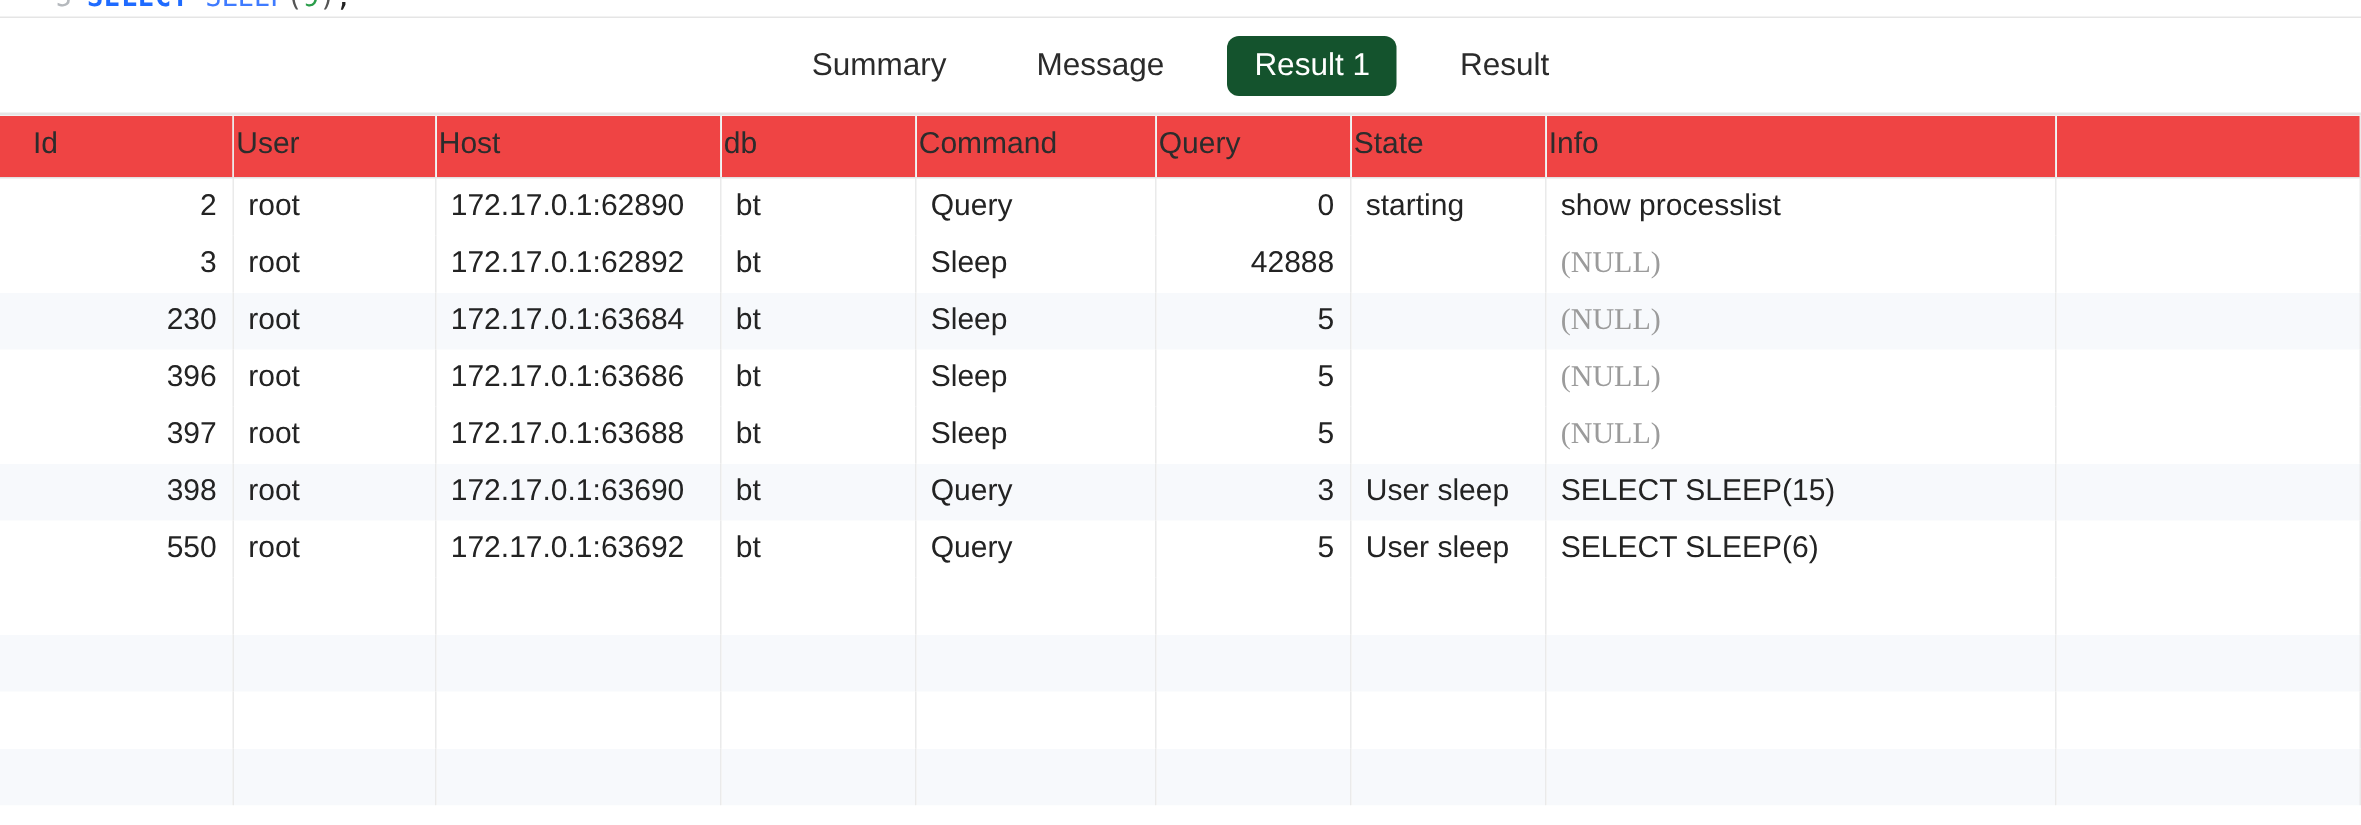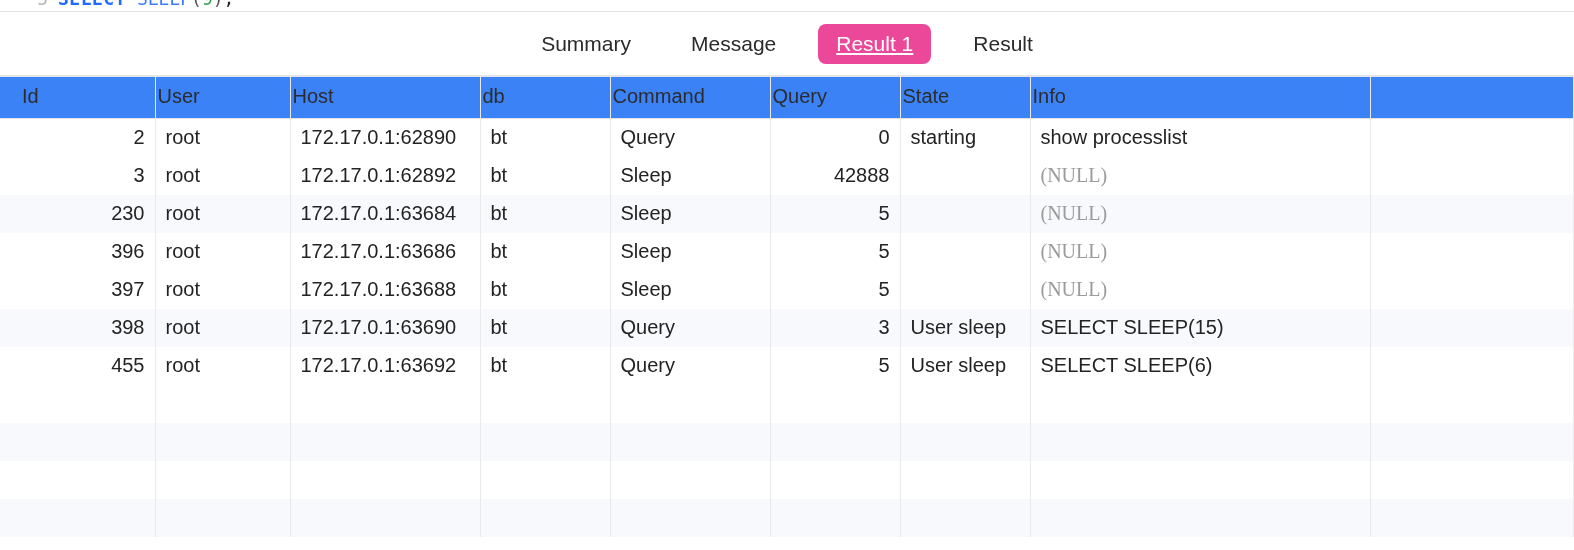--- a/index.html
+++ b/index.html
@@ -46,23 +46,22 @@
   }
   .tab {
     padding: 8px 18px;
     border-radius: 8px;
     font-size: 21px;
     color: #2b2b2b;
     cursor: pointer;
     user-select: none;
   }
   .tab.active {
-    background: #ec4899;
+    background: #14532d;
     color: #fff;
-    text-decoration: underline;
   }
 
   .grid-wrap {
     border-top: 1px solid #e5e5e5;
   }
   table.result {
     border-collapse: collapse;
     width: 100%;
     table-layout: fixed;
   }
@@ -77,21 +76,21 @@
   table.result col.pad  { width: auto; }
 
   table.result th {
     text-align: left;
     font-weight: 400;
     color: #2c2c2c;
     font-size: 20px;
     padding: 8px 10px 10px 2px;
     border-bottom: 1px solid #e2e2e2;
     border-right: 1px solid #eaeaea;
-    background: #3b82f6;
+    background: #ef4444;
     white-space: nowrap;
     overflow: hidden;
     margin-top: 22px;
   }
   table.result th:first-child { padding-left: 22px; }
   table.result td {
     padding: 6px 10px;
     border-right: 1px solid #eaeaea;
     font-size: 20px;
     color: #232323;
@@ -213,21 +212,21 @@
           <td>root</td>
           <td>172.17.0.1:63690</td>
           <td>bt</td>
           <td>Query</td>
           <td class="num">3</td>
           <td>User sleep</td>
           <td>SELECT SLEEP(15)</td>
           <td></td>
         </tr>
         <tr>
-          <td class="num">455</td>
+          <td class="num">550</td>
           <td>root</td>
           <td>172.17.0.1:63692</td>
           <td>bt</td>
           <td>Query</td>
           <td class="num">5</td>
           <td>User sleep</td>
           <td>SELECT SLEEP(6)</td>
           <td></td>
         </tr>
         <tr class="blank">

